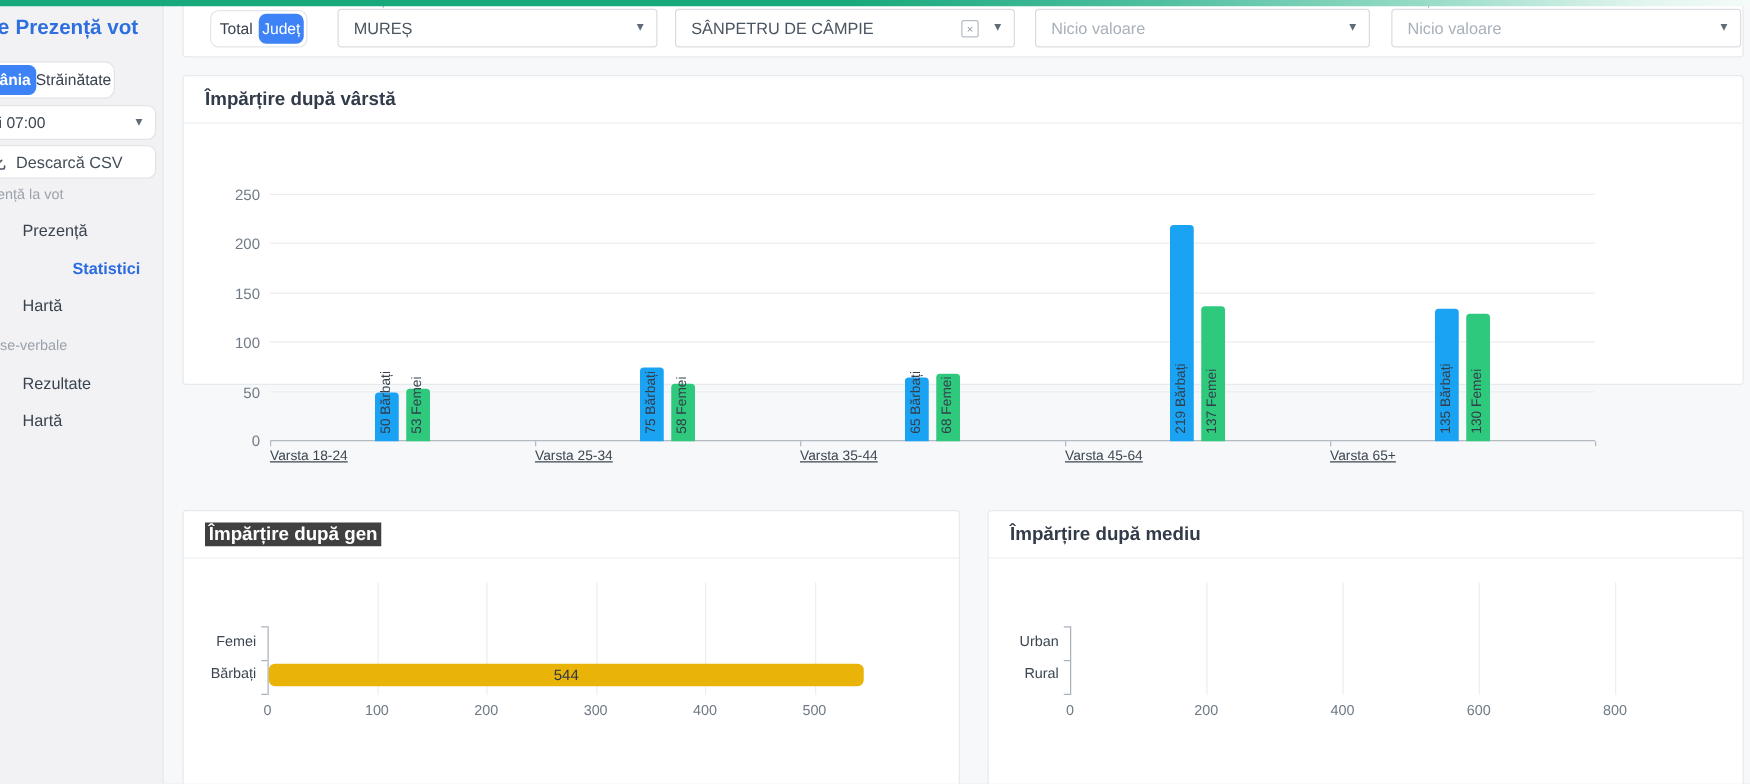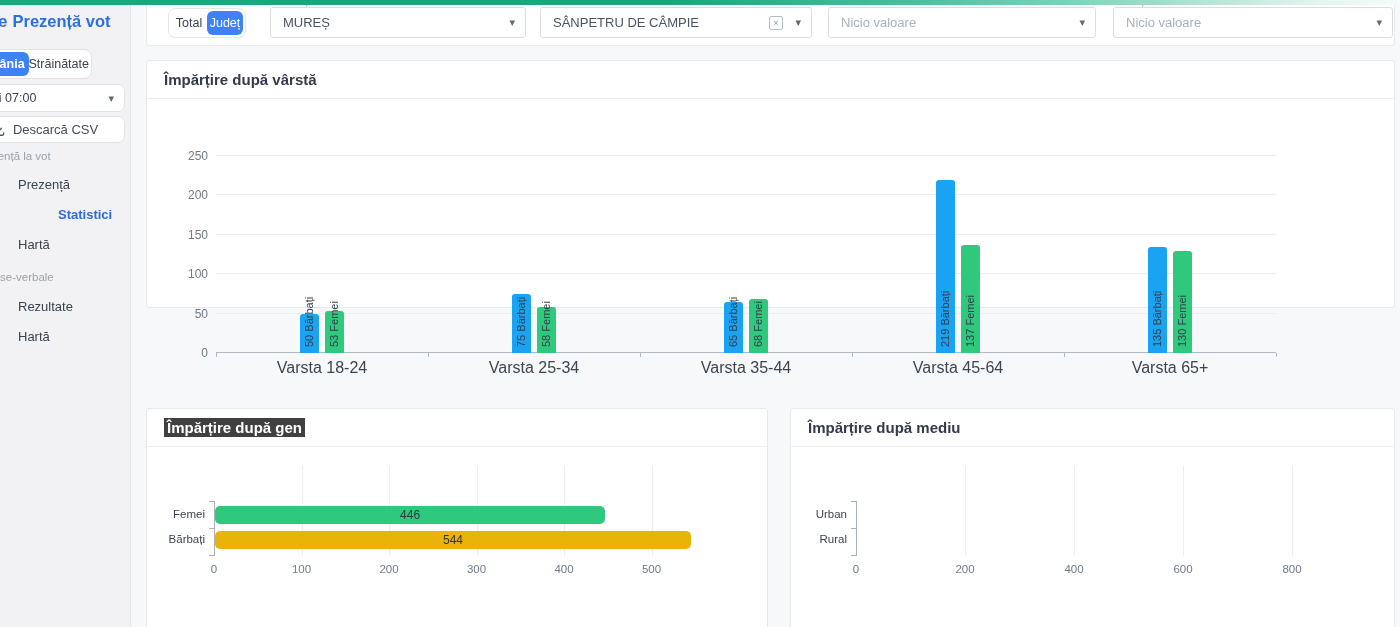--- a/index.html
+++ b/index.html
@@ -62,21 +62,21 @@
 
   .age-card { left:146px; top:60px; width:1249px; height:248px; }
   .age-plot { position:absolute; left:69px; top:50px; width:1060px; height:242px; }
   .gl { position:absolute; left:0; width:1060px; height:1px; background:#ededef; }
   .gl.axis { background:#b3bac1; }
   .ylab { position:absolute; left:-52px; width:44px; text-align:right; font-size:12px; color:#6f7a86; }
   .xtick { position:absolute; bottom:-4px; width:1px; height:4px; background:#b3bac1; }
   .vbar { position:absolute; bottom:0; width:19px; border-radius:3px 3px 0 0; cursor:pointer; }
   .rlab { position:absolute; bottom:6px; transform-origin:0 100%; transform:rotate(-90deg);
     white-space:nowrap; font-size:11px; line-height:13px; color:#333e4a; }
-  .xlab { position:absolute; top:248px; text-align:center; font-size:16px; color:#3c4650; }
+  .xlab { position:absolute; top:248px; text-align:left; font-size:11px; color:#3c4650;text-decoration:underline; }
 
   .gen-card { left:146px; top:408px; width:622px; height:240px; }
   .mediu-card { left:790px; top:408px; width:605px; height:240px; }
   .h-plot { position:absolute; top:92px; width:540px; height:55px; }
   .vgl { position:absolute; top:-35px; height:90px; width:1px; background:#eeeef0; }
   .h-axis { position:absolute; left:0; top:0; width:1px; height:55px; background:#aab2ba; }
   .h-btick { position:absolute; left:-5px; width:5px; height:1px; background:#aab2ba; }
   .hbar { position:absolute; height:18px; border-radius:5px; display:flex; align-items:center;
     justify-content:center; cursor:pointer; }
   .hval { font-size:12px; color:#2c3744; }
@@ -211,23 +211,20 @@
         <div class="htick" style="left:87.5px">100</div>
         <div class="vgl" style="left:175.0px"></div>
         <div class="htick" style="left:175.0px">200</div>
         <div class="vgl" style="left:262.5px"></div>
         <div class="htick" style="left:262.5px">300</div>
         <div class="vgl" style="left:350.0px"></div>
         <div class="htick" style="left:350.0px">400</div>
         <div class="vgl" style="left:437.5px"></div>
         <div class="htick" style="left:437.5px">500</div>
         <div class="hcat" style="top:7px">Femei</div>
-        <div class="hbar" style="left:1px;top:5px;width:390.2px;background:#2fc97e">
-          <span class="hval">446</span>
-        </div>
         <div class="hcat" style="top:32px">Bărbați</div>
         <div class="hbar" style="left:1px;top:30px;width:476.0px;background:#eab308">
           <span class="hval">544</span>
         </div>
       </div>
   </section>
 
   <section class="card mediu-card">
     <div class="card-head">
       <div class="card-title">Împărțire după mediu</div>

